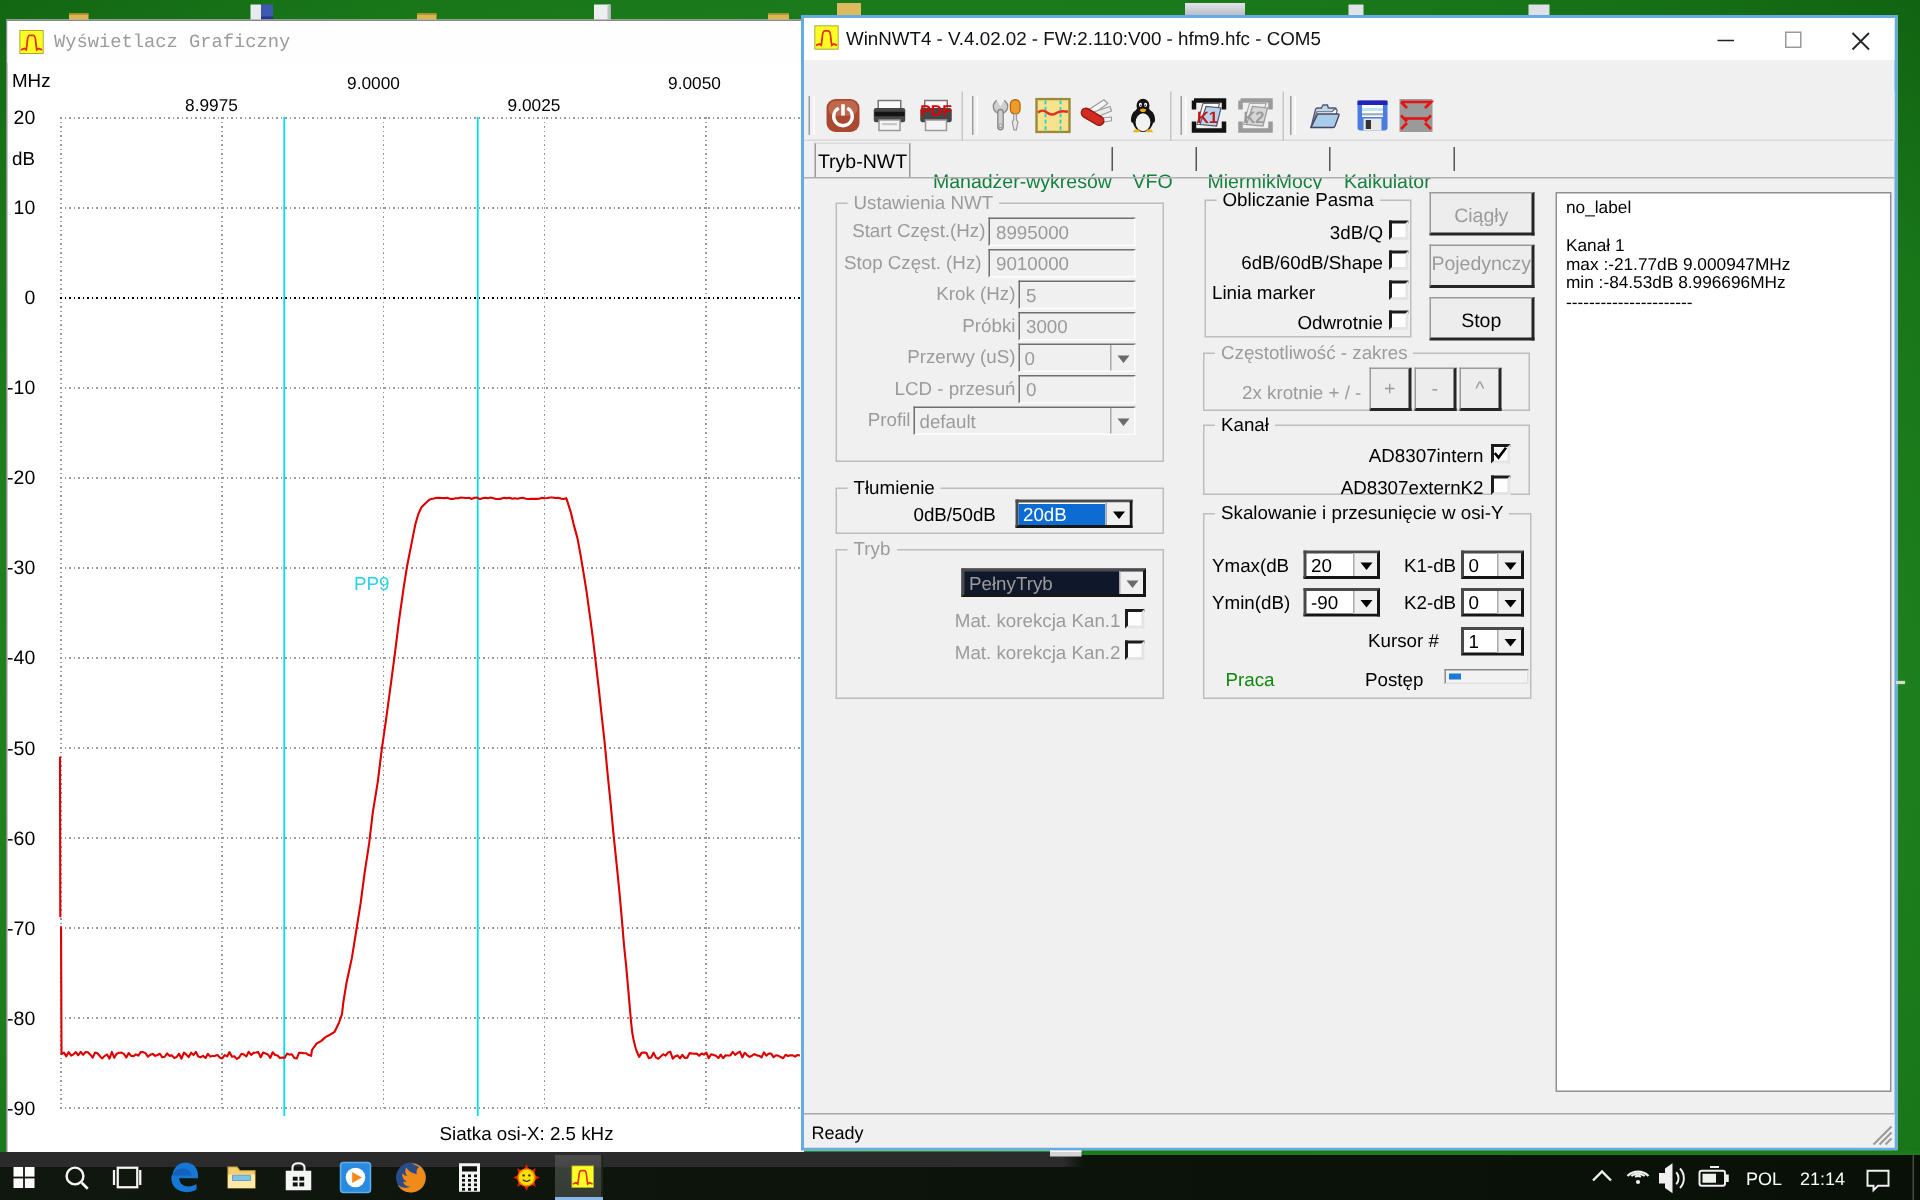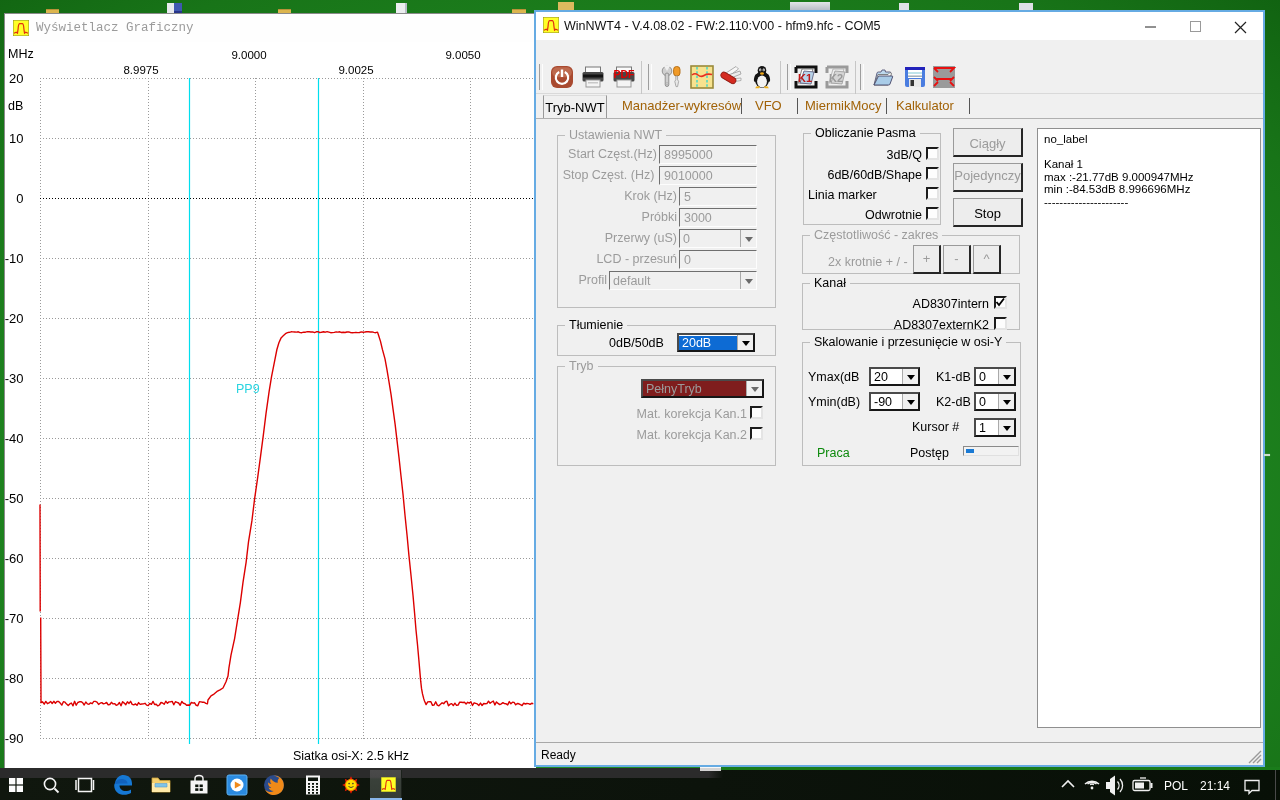--- a/index.html
+++ b/index.html
@@ -15,21 +15,21 @@
 #rwin .tbar{position:absolute;left:0;top:0;width:100%;height:28px;background:#fff;}
 #rwin .ttl{position:absolute;left:28px;top:7px;font-size:12.5px;color:#111;}
 .capbtn{position:absolute;top:0;width:45px;height:28px;color:#222;text-align:center;}
 #menubar{position:absolute;left:0;top:28px;width:100%;height:21px;background:#f0f0f0;font-size:13px;color:#000;}
 #menubar span{position:absolute;top:2px;}
 #toolbar{position:absolute;left:0;top:49px;width:100%;height:33px;background:#f0f0f0;border-bottom:1px solid #d9d9d9;}
 .tsep{position:absolute;top:3px;width:4px;height:26px;border-left:1px solid #9d9d9d;border-right:1px solid #fdfdfd;}
 .tdiv{position:absolute;top:0px;width:1px;height:33px;background:#c6c6c6;}
 .ticon{position:absolute;top:4px;width:24px;height:24px;}
 #tabbar{position:absolute;left:0;top:83px;width:100%;height:23px;font-size:13px;}
-.tab{position:absolute;top:3px;height:20px;color:#a16207;font-size:13px;}
+.tab{position:absolute;top:18px;height:20px;color:#15803d;font-size:13px;}
 .tabsep{position:absolute;top:3px;width:1px;height:16px;background:#555;}
 .tab.active{top:0;height:23px;background:#f0f0f0;border:1px solid #999;border-bottom:none;border-top-color:#dcdcdc;color:#000;padding:4px 0 0 0;text-align:center;}
 #tabline{position:absolute;left:0;top:106px;width:100%;height:1px;background:#b0b0b0;}
 
 .gb{position:absolute;border:1px solid #bdbdbd;}
 .gb .gt{position:absolute;top:-8px;left:7px;background:#f0f0f0;padding:0 4px;font-size:12.5px;}
 .dis{color:#9b9b9b;}
 .lbl{position:absolute;font-size:12.5px;white-space:nowrap;}
 .fld{position:absolute;height:19px;background:#f0f0f0;border:1px solid;border-color:#6f6f6f #fdfdfd #fdfdfd #6f6f6f;font-size:12.5px;color:#9b9b9b;padding:2px 0 0 4px;}
 .cmb{position:absolute;height:19px;border:2px solid;border-color:#4a4a4a #161616 #161616 #4a4a4a;background:#fff;font-size:12.5px;}
@@ -102,21 +102,21 @@
 <text x="8" y="110" font-size="12.5" fill="#000" font-family="Liberation Sans,sans-serif">dB</text>
 <text x="249" y="59" font-size="11.5" fill="#000" text-anchor="middle" font-family="Liberation Sans,sans-serif">9.0000</text>
 <text x="463" y="59" font-size="11.5" fill="#000" text-anchor="middle" font-family="Liberation Sans,sans-serif">9.0050</text>
 <text x="141" y="74" font-size="11.5" fill="#000" text-anchor="middle" font-family="Liberation Sans,sans-serif">8.9975</text>
 <text x="356" y="74" font-size="11.5" fill="#000" text-anchor="middle" font-family="Liberation Sans,sans-serif">9.0025</text>
 <text x="236" y="393" font-size="12.5" fill="#2ad4e0" font-family="Liberation Sans,sans-serif">PP9</text>
 <text x="351" y="760" font-size="12.5" fill="#000" text-anchor="middle" font-family="Liberation Sans,sans-serif">Siatka osi-X: 2.5 kHz</text>
 </svg>
 <div id="rwin" class="abs">
  <div class="tbar"></div>
- <div class="ttl">WinNWT4 - V.4.08.02 - FW:2.110:V00 - hfm9.hfc - COM5</div>
+ <div class="ttl">WinNWT4 - V.4.02.02 - FW:2.110:V00 - hfm9.hfc - COM5</div>
  <svg class="nwticon" style="left:7px;top:5px" width="16" height="16" viewBox="0 0 16 16">
       <rect x="0" y="0" width="16" height="16" fill="#ffff26" stroke="#8a8a2a" stroke-width="1"></rect>
       <path d="M1,13.2 L3.2,12.3 L4.5,13.2 L5.1,9 C5.3,4.6 5.9,3.6 6.8,3.6 L9.2,3.6 C10.1,3.6 10.7,4.6 10.9,9 L11.5,13.2 L12.8,12.3 L15,13.2" fill="none" stroke="#e03010" stroke-width="1.2"></path>
     </svg>
  <div class="capbtn" style="right:90px"><svg width="45" height="30">
         <line x1="17" y1="15" x2="28" y2="15" stroke="#222" stroke-width="1"></line>
       </svg></div>
  <div class="capbtn" style="right:45px"><svg width="45" height="30">
         <rect x="17.5" y="9.5" width="10" height="10" fill="none" stroke="#9a9a9a" stroke-width="1"></rect>
       </svg></div>
@@ -274,21 +274,21 @@
   <div class="cmb" style="left:119px;top:7px;width:78px">
         <span class="tx" style="left:0;right:16px;background:#0d6bd4;color:#fff;padding-left:3px">20dB</span>
         <span class="ab">
           <i class="arr"></i>
         </span>
       </div>
  </div>
 
  <div class="gb" style="left:21px;top:354px;width:219px;height:100px">
   <div class="gt dis">Tryb</div>
-  <div class="cmb" style="left:83px;top:12px;width:123px;background:#7f1d1d">
+  <div class="cmb" style="left:83px;top:12px;width:123px;background:#0f172a">
         <span class="tx dis">PełnyTryb</span>
         <span class="ab">
           <i class="arr" style="border-top-color:#6a6a6a"></i>
         </span>
       </div>
   <div class="lbl dis" style="left:30px;top:40px;width:159px;text-align:right">Mat. korekcja Kan.1</div>
   <div class="cb" style="left:192px;top:39px"></div>
   <div class="lbl dis" style="left:30px;top:61px;width:159px;text-align:right">Mat. korekcja Kan.2</div>
   <div class="cb" style="left:192px;top:60px"></div>
  </div>

